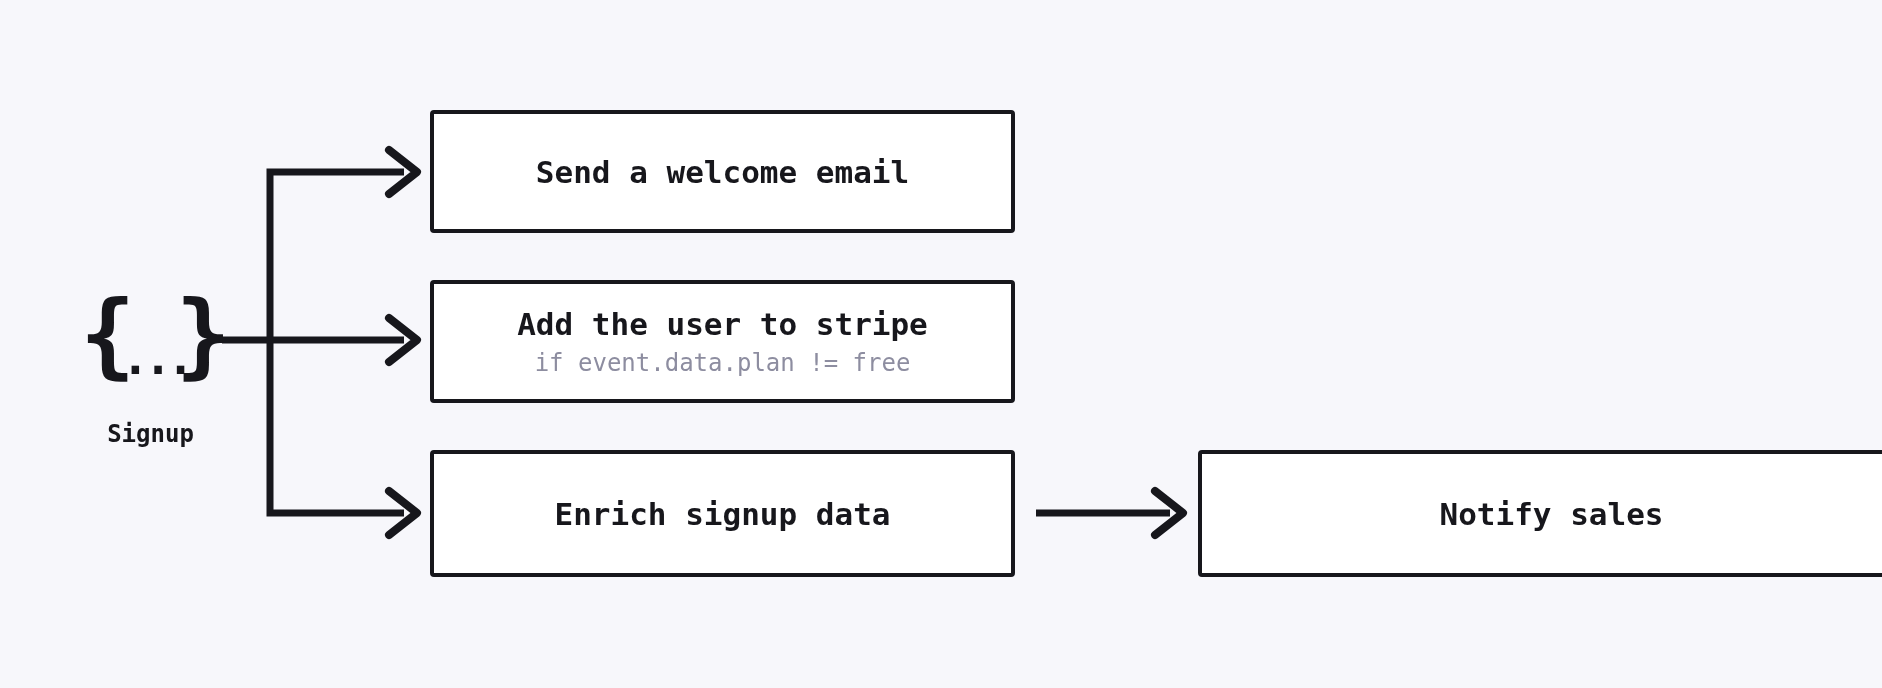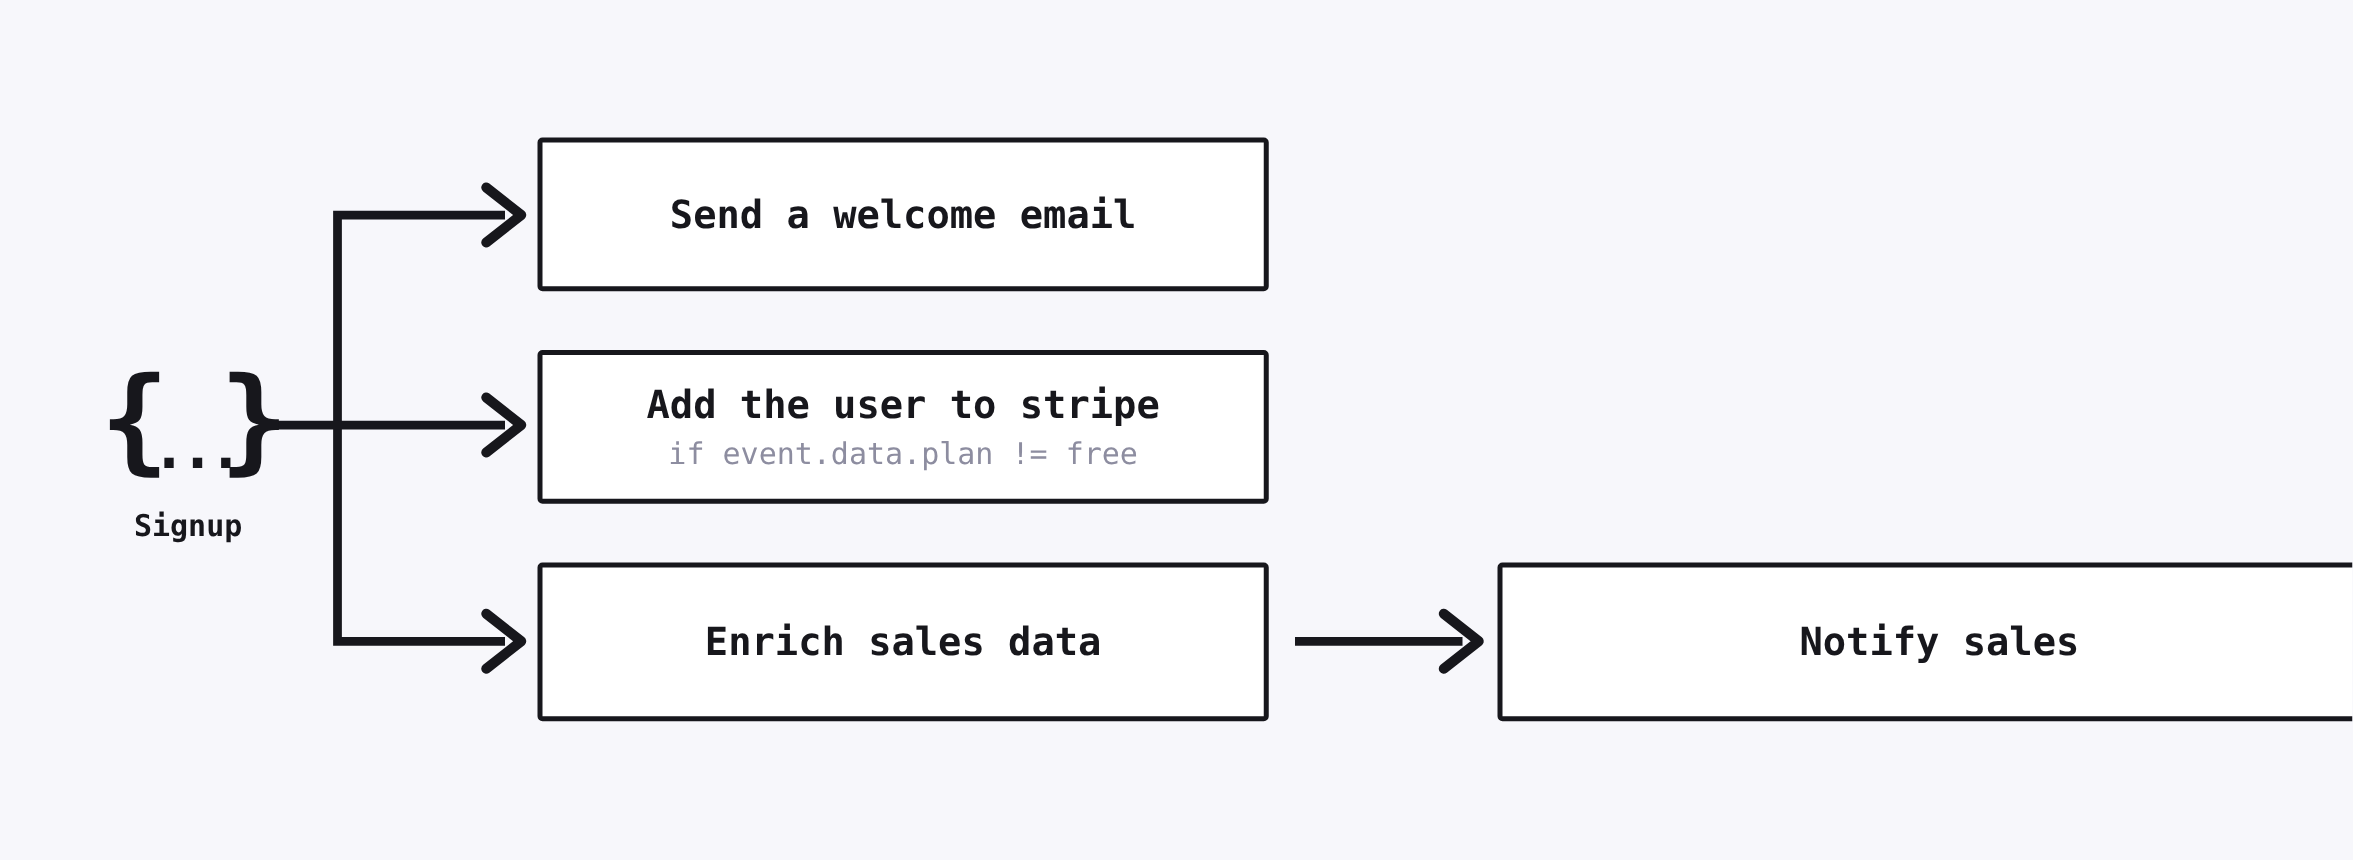--- a/index.html
+++ b/index.html
@@ -46,21 +46,21 @@
   .brace.open  { margin-right: -4px; }
   .brace.close { margin-left: -14px; }
   .dots {
     font-size: 46px;
     font-weight: bold;
     letter-spacing: -5px;
     align-self: flex-end;
     margin-bottom: 2px;
   }
   .event-label {
-    margin-top: 24px;
+    margin-top: 37px;
     font-size: 24px;
     font-weight: bold;
   }
   
   .node {
     position: absolute;
     box-sizing: border-box;
     background: #ffffff;
     border: 4px solid #17171c;
     border-radius: 4px;
@@ -119,20 +119,20 @@
   <div class="node node-welcome">
     <div class="node-title">Send a welcome email</div>
   </div>
 
   <div class="node node-stripe">
     <div class="node-title">Add the user to stripe</div>
     <div class="node-condition">if event.data.plan != free</div>
   </div>
 
   <div class="node node-enrich">
-    <div class="node-title">Enrich sales data</div>
+    <div class="node-title">Enrich signup data</div>
   </div>
 
   <div class="node node-notify">
     <div class="node-title">Notify sales</div>
   </div>
 
 </div>
 
 </body></html>

